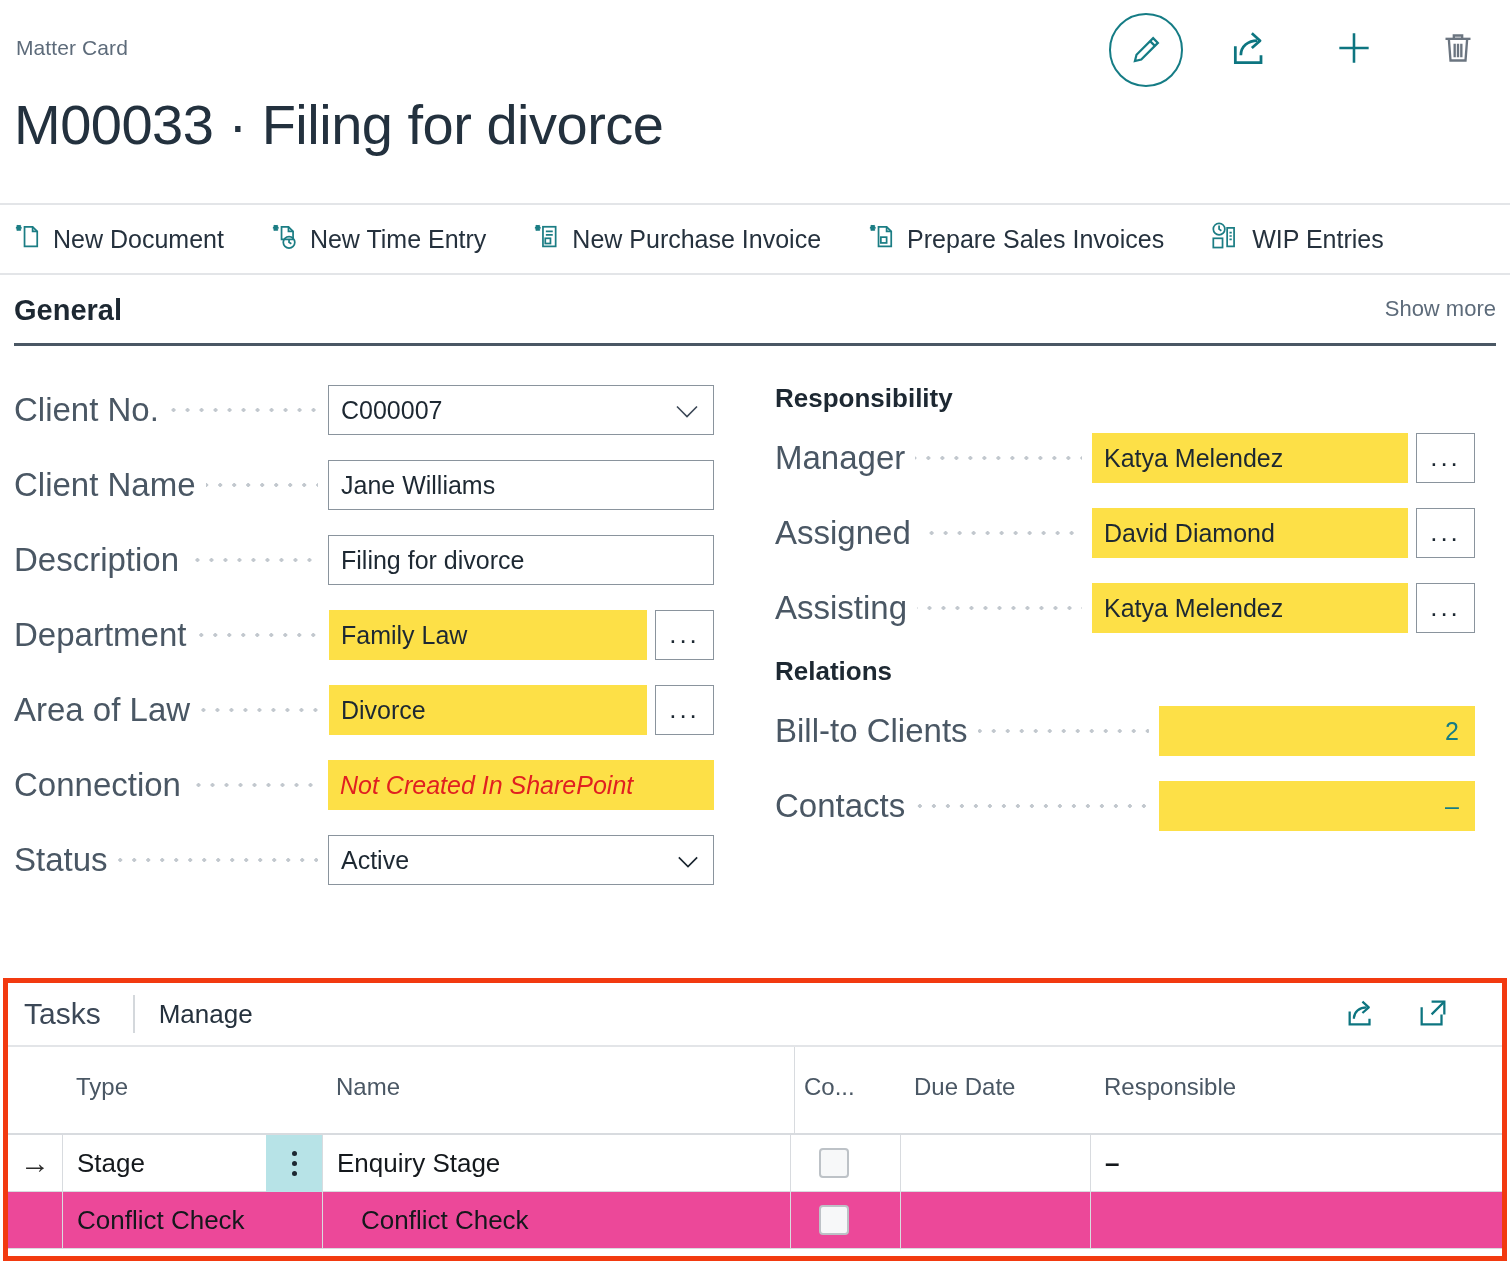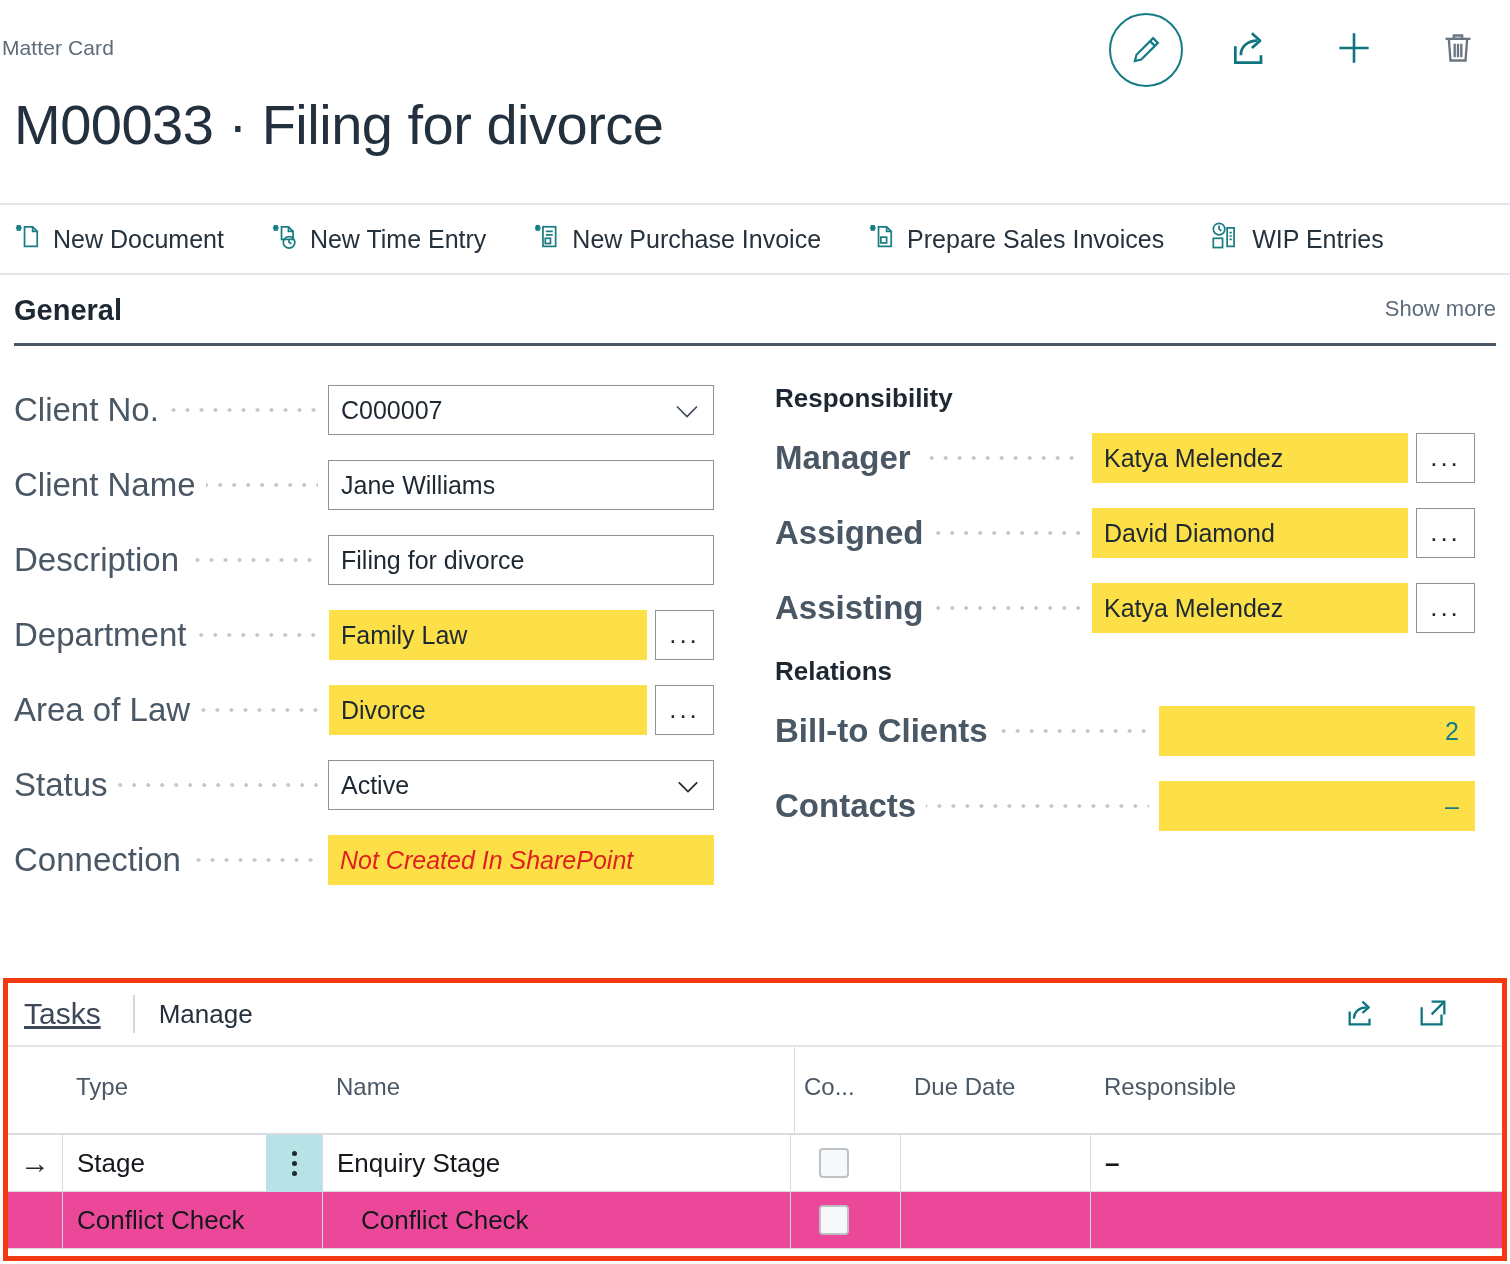--- a/index.html
+++ b/index.html
@@ -14,21 +14,21 @@
     position: relative;
   }
 
   
   .topbar {
     position: relative;
     height: 100px;
   }
   .breadcrumb {
     position: absolute;
-    left: 2px;
+    left: 16px;
     top: 36px;
     font-size: 21px;
     color: #5d6b7a;
     letter-spacing: .1px;
   }
   .top-icons {
     position: absolute;
     right: 0;
     top: 0;
     height: 100px;
@@ -198,21 +198,21 @@
   .subhead {
     font-size: 26px;
     font-weight: bold;
     color: #1d2832;
     margin-bottom: 22px;
     line-height: 1;
   }
   .subhead.second { margin-top: 14px; }
 
   
-  .col-right .flabel { min-width: 0; font-weight: bold; }
+  .col-right .flabel { min-width: 0; }
   .col-right .fctl .flat { width: 316px; }
 
   
   .tasks-wrap {
     position: absolute;
     left: 3px;
     top: 978px;
     width: 1504px;
     height: 283px;
     border: 5px solid #f23a10;
@@ -224,21 +224,20 @@
     height: 64px;
     border-bottom: 2px solid #e3e5e8;
     display: flex;
     align-items: center;
     padding-left: 16px;
   }
   .tasks-title {
     font-size: 30px;
     color: #3c4857;
     line-height: 1;
-    text-decoration: underline;
   }
   .vsep {
     width: 2px;
     height: 38px;
     background: #d4d8dc;
     margin: 0 24px 0 32px;
   }
   .manage {
     font-size: 26px;
     color: #25313d;
@@ -513,39 +512,39 @@
       <span class="leader"></span>
       <span class="fctl">
         <span class="flat">
           <span>Divorce</span>
         </span>
         <span class="assist">...</span>
       </span>
     </div>
 
     <div class="frow">
+      <span class="flabel">Connection</span>
+      <span class="leader"></span>
+      <span class="fctl">
+        <span class="flat wide red">Not Created In SharePoint</span>
+      </span>
+    </div>
+
+    <div class="frow">
       <span class="flabel">Status</span>
       <span class="leader"></span>
       <span class="fctl">
         <span class="inp dd">
           <span>Active</span>
           <span class="caret">
             <svg width="22" height="13" viewBox="0 0 24 14" fill="none" stroke="#1d2832" stroke-width="1.8">
                 <path d="M2 2l10 10L22 2"></path>
               </svg>
           </span>
         </span>
-      </span>
-    </div>
-
-    <div class="frow">
-      <span class="flabel">Connection</span>
-      <span class="leader"></span>
-      <span class="fctl">
-        <span class="flat wide red">Not Created In SharePoint</span>
       </span>
     </div>
 
   </div>
 
   <div class="col-right">
 
     <div class="subhead">Responsibility</div>
 
     <div class="frow">

